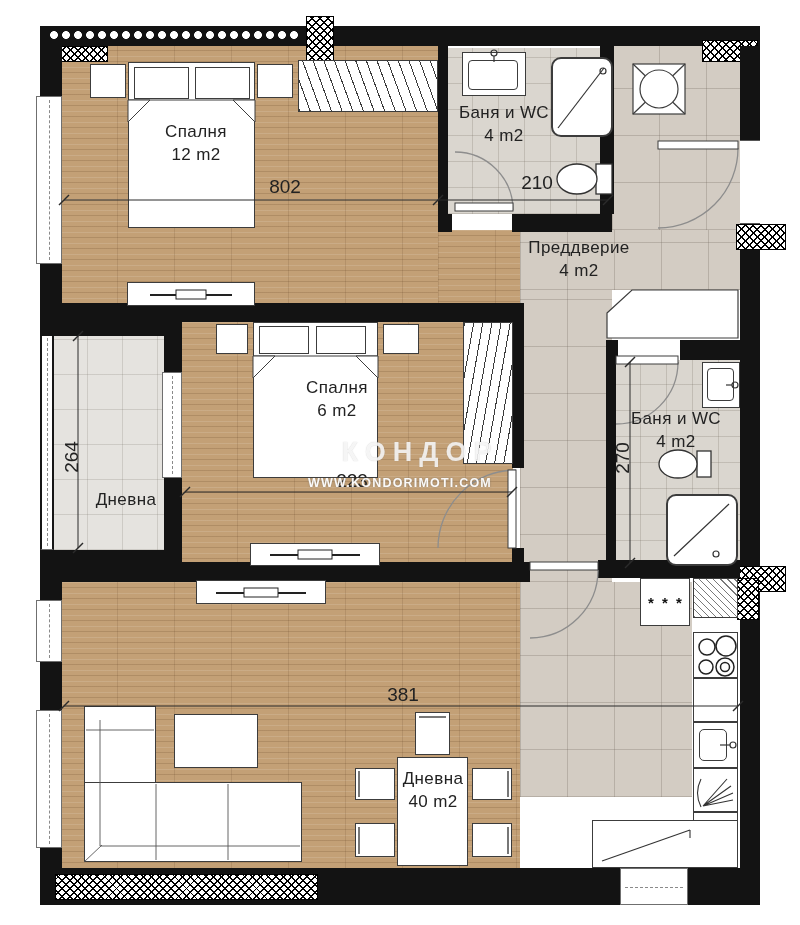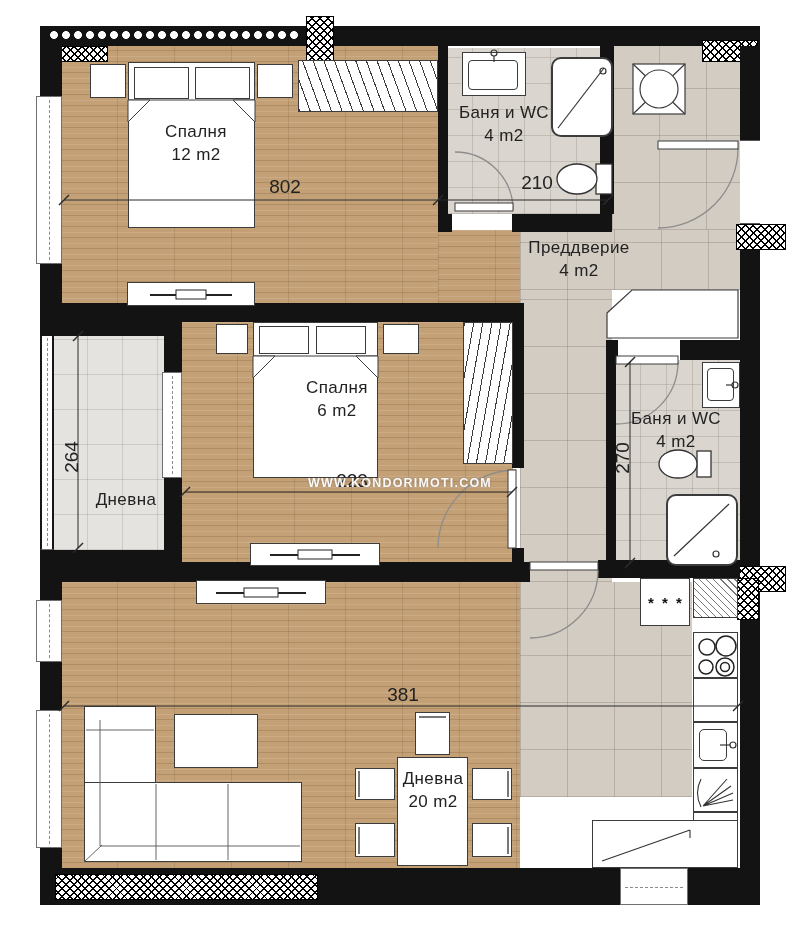--- a/index.html
+++ b/index.html
@@ -310,21 +310,21 @@
   </div>
   <div class="lbl" style="left:66px;top:490px;width:120px;">
     <span>Дневна</span>
   </div>
   <div class="lbl" style="left:596px;top:409px;width:160px;">
     <span>Баня и WC</span>
     <span>4 m2</span>
   </div>
   <div class="lbl" style="left:373px;top:769px;width:120px;text-align:center;">
     <span>Дневна</span>
-    <span>20 m2</span>
+    <span>40 m2</span>
   </div>
 
   <div class="dimlbl" style="left:255px;top:176px;width:60px;">
     <span>802</span>
   </div>
   <div class="dimlbl" style="left:507px;top:172px;width:60px;">
     <span>210</span>
   </div>
   <div class="dimlbl rot" style="left:47px;top:432px;width:50px;height:50px;">
     <span>264</span>
@@ -332,17 +332,20 @@
   <div class="dimlbl" style="left:322px;top:470px;width:60px;">
     <span>223</span>
   </div>
   <div class="dimlbl rot" style="left:598px;top:433px;width:50px;height:50px;">
     <span>270</span>
   </div>
   <div class="dimlbl" style="left:373px;top:684px;width:60px;">
     <span>381</span>
   </div>
 
+  <div class="wm wm1" style="left:310px;top:437px;width:220px;">
+    <span>КОНДОР</span>
+  </div>
   <div class="wm wm3" style="left:290px;top:476px;width:220px;">
     <span>WWW.KONDORIMOTI.COM</span>
   </div>
 
 </div>
 
 </body></html>

